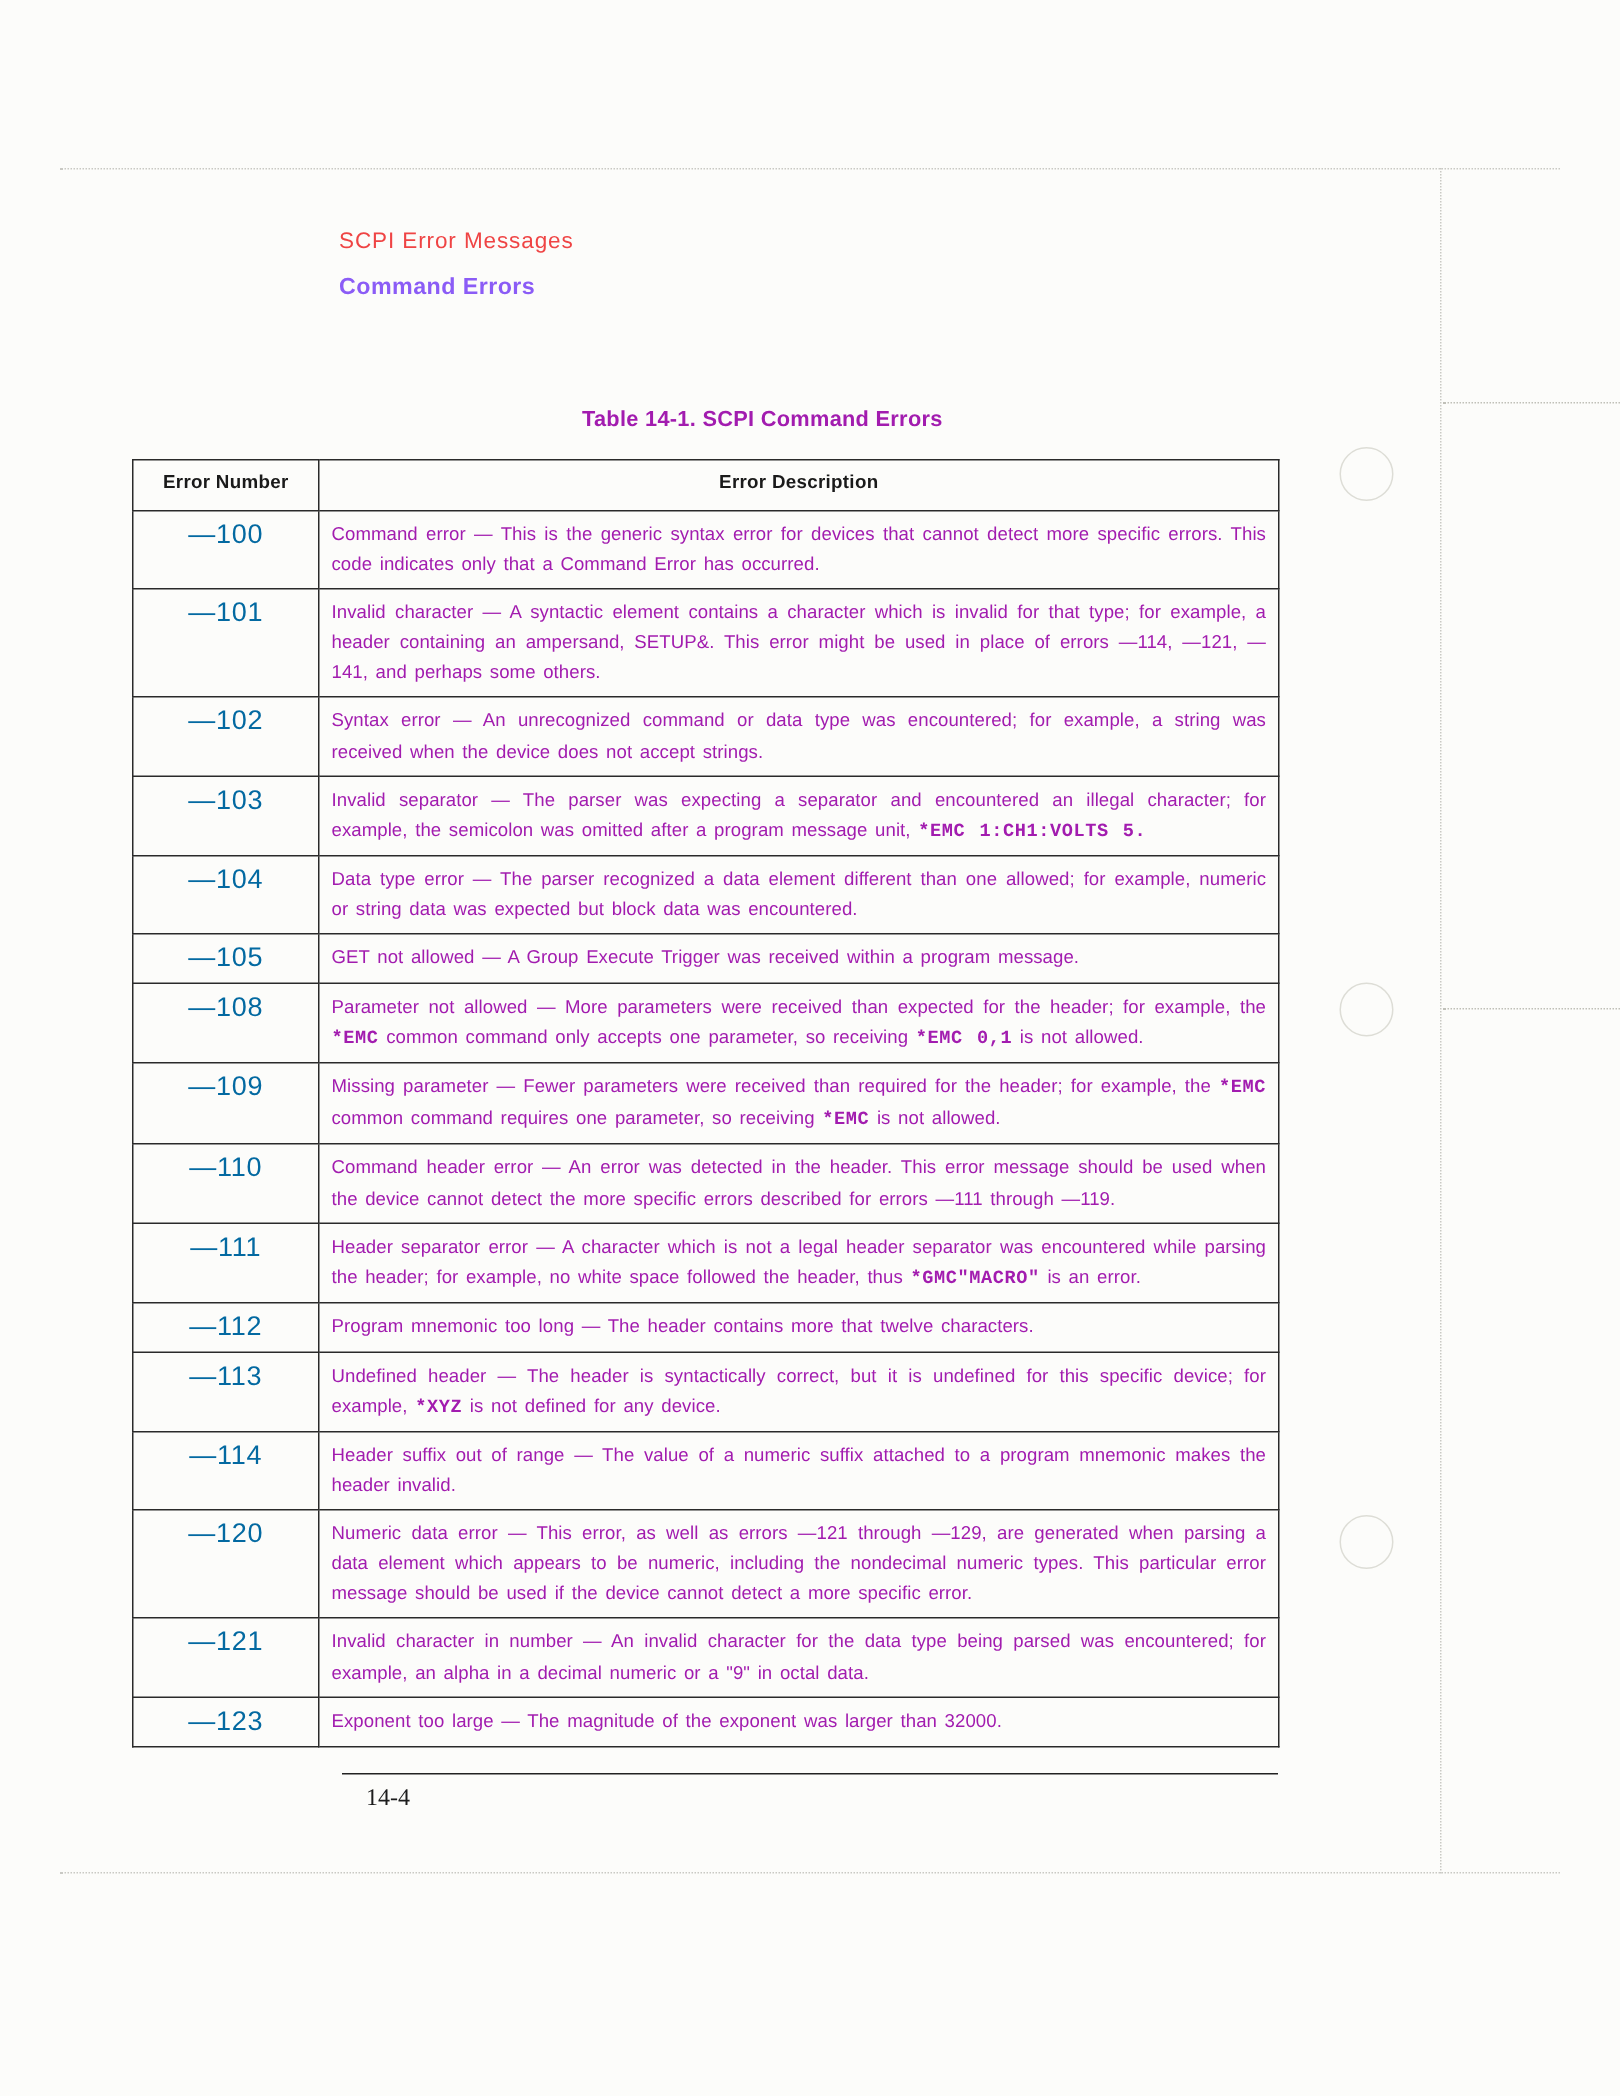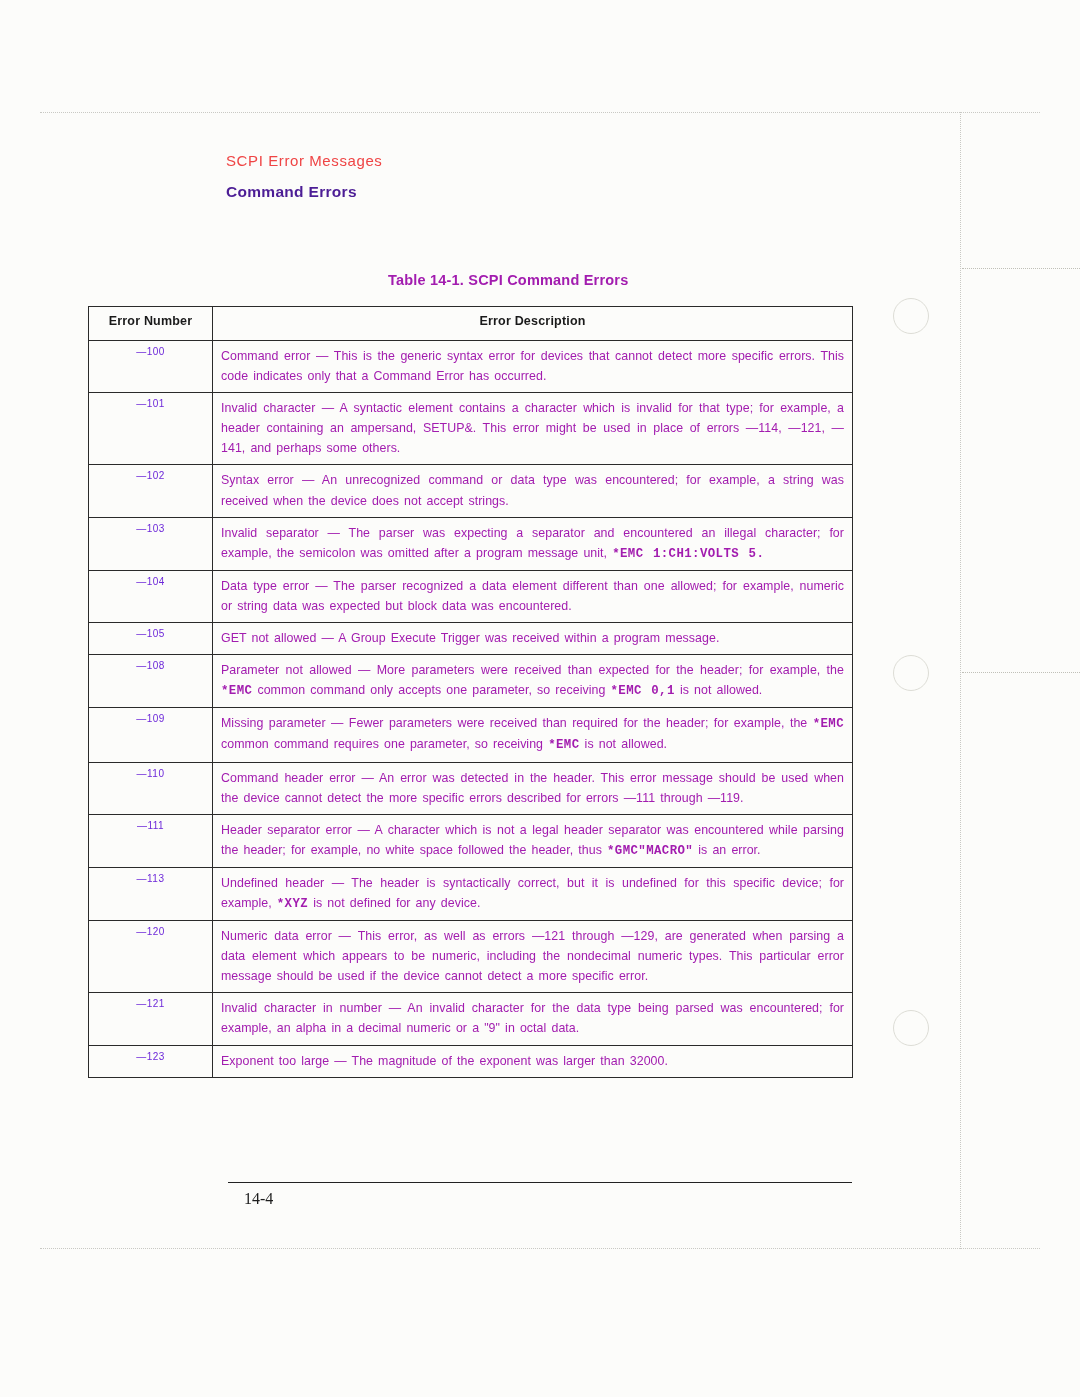--- a/index.html
+++ b/index.html
@@ -72,21 +72,21 @@
     letter-spacing: .6px;
     color: #ef4444;
   }
   .running-sub {
     position: absolute;
     left: 226px;
     top: 183px;
     font-size: 15.5px;
     font-weight: bold;
     letter-spacing: .3px;
-    color: #4c1d95;
+    color: #8b5cf6;
   }
   .table-caption {
     position: absolute;
     left: 362px;
     top: 272px;
     font-size: 14.5px;
     font-weight: bold;
     letter-spacing: .2px;
     color: #a21caf;
     margin-left: 26px;
@@ -109,22 +109,22 @@
     font-size: 12.5px;
     font-weight: bold;
     letter-spacing: .2px;
     padding-top: 7px;
     padding-bottom: 12px;
   }
   col.c-num { width: 124px; }
   col.c-desc { width: 640px; }
   td.num {
     text-align: center;
-    font-size: 10px;
-    color: #6d28d9;
+    font-size: 18px;
+    color: #0369a1;
     padding-top: 9px;
     letter-spacing: .5px;
   }
   td.desc {
     font-size: 12.4px;
     line-height: 1.62;
     color: #a21caf;
     text-align: justify;
     letter-spacing: .05px;
     word-spacing: 1.6px;
@@ -217,24 +217,32 @@
         </tr>
         <tr>
           <td class="num">—110</td>
           <td class="desc"><span>Command header error — An error was detected in the header. This error message should be used when the device cannot detect the more specific errors described for errors —111 through —119.</span></td>
         </tr>
         <tr>
           <td class="num">—111</td>
           <td class="desc"><span>Header separator error — A character which is not a legal header separator was encountered while parsing the header; for example, no white space followed the header, thus </span><span class="mono">*GMC"MACRO"</span><span> is an error.</span></td>
         </tr>
         <tr>
+          <td class="num">—112</td>
+          <td class="desc"><span>Program mnemonic too long — The header contains more that twelve characters.</span></td>
+        </tr>
+        <tr>
           <td class="num">—113</td>
           <td class="desc"><span>Undefined header — The header is syntactically correct, but it is undefined for this specific device; for example, </span><span class="mono">*XYZ</span><span> is not defined for any device.</span></td>
         </tr>
         <tr>
+          <td class="num">—114</td>
+          <td class="desc"><span>Header suffix out of range — The value of a numeric suffix attached to a program mnemonic makes the header invalid.</span></td>
+        </tr>
+        <tr>
           <td class="num">—120</td>
           <td class="desc"><span>Numeric data error — This error, as well as errors —121 through —129, are generated when parsing a data element which appears to be numeric, including the nondecimal numeric types. This particular error message should be used if the device cannot detect a more specific error.</span></td>
         </tr>
         <tr>
           <td class="num">—121</td>
           <td class="desc"><span>Invalid character in number — An invalid character for the data type being parsed was encountered; for example, an alpha in a decimal numeric or a "9" in octal data.</span></td>
         </tr>
         <tr>
           <td class="num">—123</td>
           <td class="desc"><span>Exponent too large — The magnitude of the exponent was larger than 32000.</span></td>

